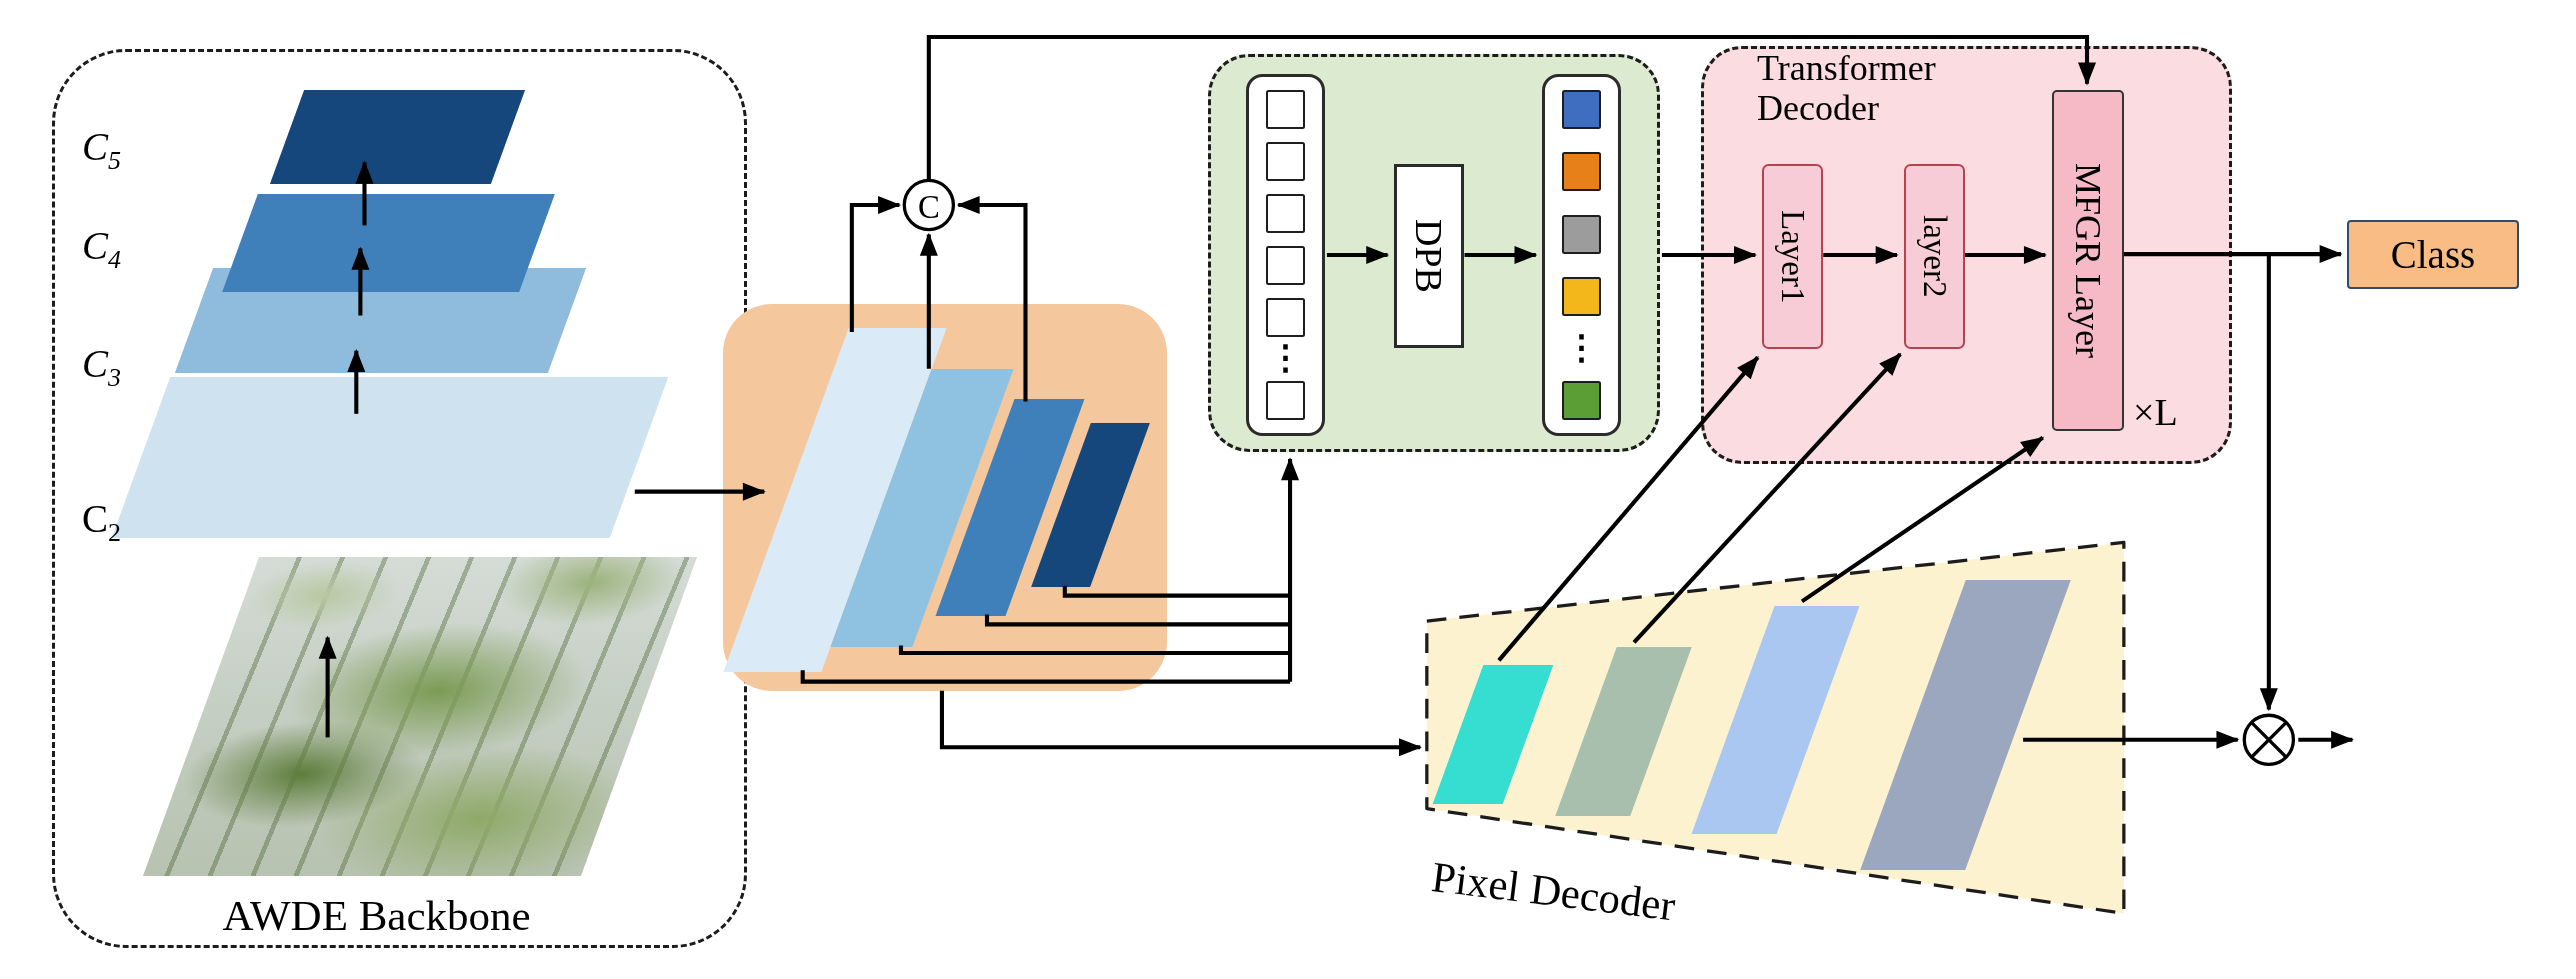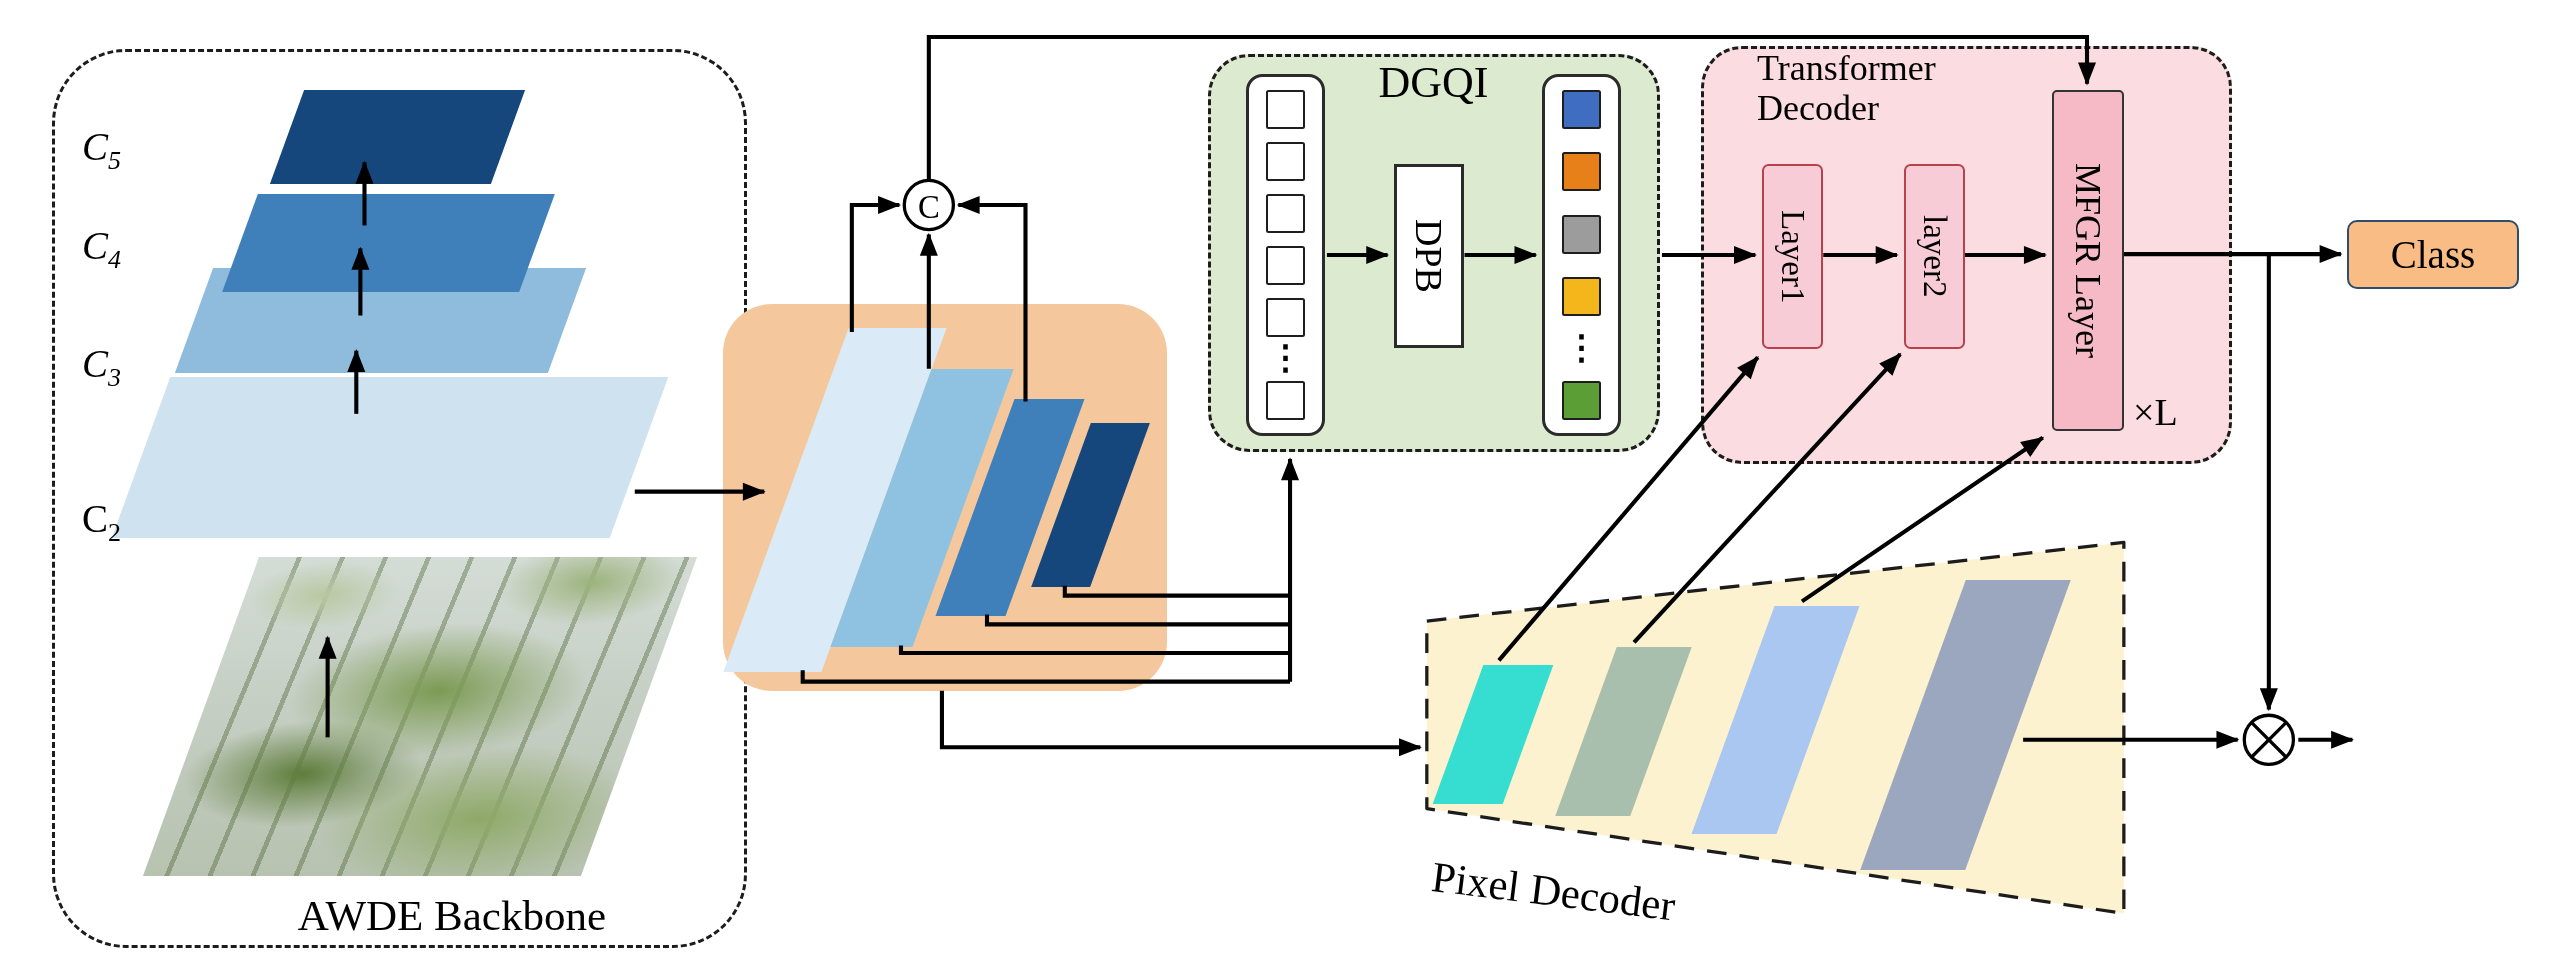--- a/index.html
+++ b/index.html
@@ -28,41 +28,40 @@
     linear-gradient(180deg,#d4dcd6 0%,#c6cfc4 45%,#b7c2b0 100%)}
   svg.layer{position:absolute;left:0;top:0;pointer-events:none}
 </style>
 </head>
 <body>
 
 <div id="canvas">
 
   <div class="dashedbox" style="left:52px;top:49px;width:695px;height:899px;border-radius:74px"></div>
 
-  <div class="label" style="left:147px;top:891px;width:459px;text-align:right;font-size:43px">AWDE Backbone</div>
+  <div class="label" style="left:147px;top:891px;width:459px;text-align:center;font-size:43px">AWDE Backbone</div>
 
   <div class="para" style="left: 287px; top: 90px; width: 221px; height: 94px; z-index: 5; background: rgb(22, 71, 124);"></div>
   <div class="para" style="left: 240px; top: 194px; width: 297px; height: 98px; z-index: 4; background: rgb(63, 128, 186);"></div>
   <div class="para" style="left: 194px; top: 268px; width: 373px; height: 105px; z-index: 3; background: rgb(143, 188, 221);"></div>
   <div class="para" style="left: 141px; top: 377px; width: 498px; height: 161px; z-index: 2; background: rgb(207, 226, 239);"></div>
   <div class="para photo" style="left:201px;top:557px;width:438px;height:319px;z-index:1"></div>
 
   <div class="label" style="left:82px;top:124px;font-size:39px;font-style:italic"><span>C</span><sub style="font-size:26px">5</sub></div>
   <div class="label" style="left:82px;top:223px;font-size:39px;font-style:italic"><span>C</span><sub style="font-size:26px">4</sub></div>
   <div class="label" style="left:82px;top:341px;font-size:39px;font-style:italic"><span>C</span><sub style="font-size:26px">3</sub></div>
   <div class="label" style="left:82px;top:496px;font-size:39px;"><span>C</span><sub style="font-size:26px">2</sub></div>
 
   <div class="solidbox" style="left: 723px; top: 304px; width: 444px; height: 387px; border-radius: 49px; background: rgb(245, 199, 156);"></div>
   <div class="para" style="left: 786px; top: 328px; width: 98px; height: 344px; background: rgb(218, 234, 246);"></div>
   <div class="para" style="left: 881px; top: 369px; width: 82px; height: 278px; background: rgb(143, 194, 225);"></div>
   <div class="para" style="left: 975px; top: 399px; width: 70px; height: 217px; background: rgb(63, 128, 186);"></div>
   <div class="para" style="left: 1061px; top: 423px; width: 59px; height: 164px; background: rgb(22, 71, 124);"></div>
 
   <div class="dashedbox" style="left: 1208px; top: 54px; width: 452px; height: 398px; border-radius: 41px; background: rgb(220, 234, 208);"></div>
-  <div class="label" style="left:1331px;top:57px;width:205px;text-align:center;font-size:44px">DGQI</div>
 
   <div class="strip" style="left:1246px;top:74px;width:79px;height:362px">
     <div class="sq"></div>
     <div class="sq"></div>
     <div class="sq"></div>
     <div class="sq"></div>
     <div class="sq"></div>
     <div class="dots">⋮</div>
     <div class="sq"></div>
   </div>
@@ -87,21 +86,21 @@
     <span class="vtext" style="font-size:33px">Layer1</span>
   </div>
   <div class="smallbox center" style="left:1904px;top:164px;width:61px;height:185px;background:#f8ccd6;border:2.5px solid #b8414e;border-radius:6.6px">
     <span class="vtext" style="font-size:33px">layer2</span>
   </div>
   <div class="smallbox center" style="left:2052px;top:90px;width:72px;height:341px;background:#f6b9c6;border:2.5px solid #333;border-radius:4.9px">
     <span class="vtext" style="font-size:36px">MFGR Layer</span>
   </div>
   <div class="label" style="left:2133px;top:390px;font-size:38px">×L</div>
 
-  <div class="smallbox center" style="left: 2347px; top: 220px; width: 172px; height: 69px; border: 2.5px solid rgb(46, 77, 110); border-radius: 10px; font-size: 39px; background: rgb(249, 188, 132);">
+  <div class="smallbox center" style="left: 2347px; top: 220px; width: 172px; height: 69px; border: 2.5px solid rgb(46, 77, 110); border-radius: 4px; font-size: 39px; background: rgb(249, 188, 132);">
     <span>Class</span>
   </div>
 
   <svg class="layer" width="2576" height="980" style="z-index:1" viewBox="0 0 3145 1196">
     <polygon points="1742,758 2593,662 2593,1115 1742,987" fill="#fdf2cf" stroke="#1c1c1c" stroke-width="4" stroke-dasharray="24 16" stroke-linejoin="round"></polygon>
   </svg>
   <div class="label" style="left:1435px;top:852px;font-size:43px;transform:rotate(7deg);transform-origin:left top">Pixel Decoder</div>
 
   <div class="para" style="left: 1458px; top: 665px; width: 70px; height: 139px; background: rgb(54, 221, 209);"></div>
   <div class="para" style="left: 1586px; top: 647px; width: 75px; height: 169px; background: rgb(169, 191, 174);"></div>

